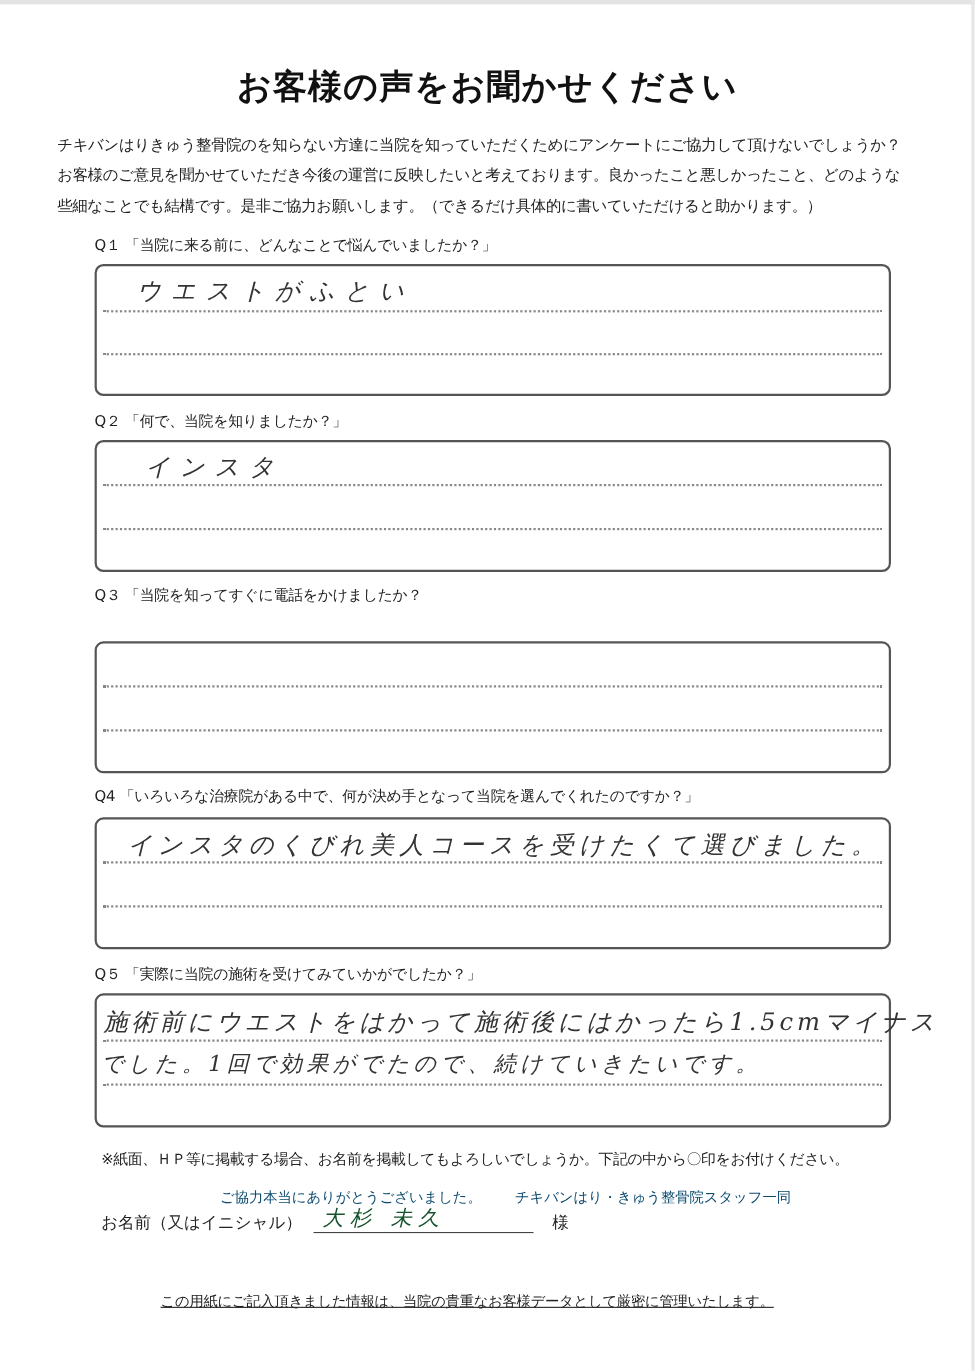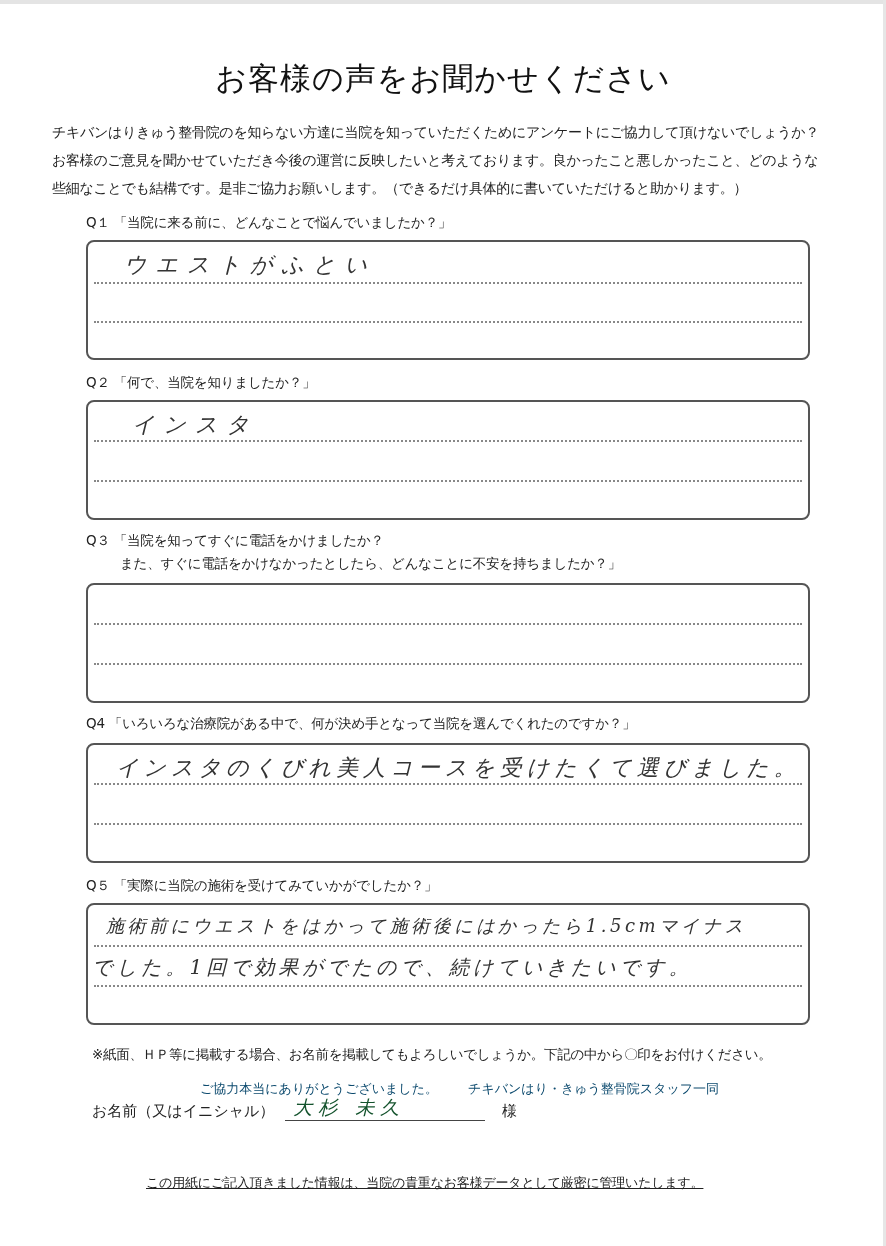--- a/index.html
+++ b/index.html
@@ -4,21 +4,21 @@
   <style>
     html, body { margin: 0; padding: 0; }
     body {
       width: 886px; height: 1246px; background: #ffffff; position: relative; overflow: hidden;
       font-family: "DejaVu Sans", "Liberation Sans", sans-serif; color: #1a1a1a;
     }
     .top-strip { position: absolute; left: 0; top: 0; width: 886px; height: 4px; background: #e4e4e4; }
     .right-strip { position: absolute; right: 0; top: 0; width: 3px; height: 1246px; background: #e6e6e6; }
     .title {
       position: absolute; left: 0; top: 58px; width: 886px; text-align: center;
-      font-family: "DejaVu Serif", "Liberation Serif", serif; font-weight: normal; font-size: 31px; letter-spacing: 1px;
+      font-family: "DejaVu Serif", "Liberation Serif", serif; font-weight: bold; font-size: 31px; letter-spacing: 1px;
       color: #111;
     }
     .intro { position: absolute; left: 52px; top: 118px; width: 800px; font-size: 14px; line-height: 28px; color: #222; letter-spacing: -0.3px; }
     .intro div { white-space: nowrap; }
     .q { position: absolute; left: 86px; font-size: 13.5px; color: #222; letter-spacing: -0.2px; white-space: nowrap; }
     .q .num { margin-right: 4px; }
     .q .sub { display: block; padding-left: 34px; margin-top: 5px; }
     .box {
       position: absolute; left: 86px; width: 724px; border: 2px solid #555; border-radius: 8px; box-sizing: border-box;
     }
@@ -64,21 +64,20 @@
   <span class="num">Q２</span><span>「何で、当院を知りましたか？」</span>
 </div>
 <div class="box" style="top:400px;height:120px;">
   <div class="line" style="top:38px;"></div>
   <div class="line" style="top:78px;"></div>
   <div class="hw" style="left:44px;top:8px;">インスタ</div>
 </div>
 
 <div class="q" style="top:532px;">
   <span class="num">Q３</span><span>「当院を知ってすぐに電話をかけましたか？</span>
-  <span class="sub">また、すぐに電話をかけなかったとしたら、どんなことに不安を持ちましたか？」</span>
 </div>
 <div class="box" style="top:583px;height:120px;">
   <div class="line" style="top:38px;"></div>
   <div class="line" style="top:78px;"></div>
 </div>
 
 <div class="q" style="top:715px;">
   <span class="num">Q4</span><span>「いろいろな治療院がある中で、何が決め手となって当院を選んでくれたのですか？」</span>
 </div>
 <div class="box" style="top:743px;height:120px;">
@@ -86,21 +85,21 @@
   <div class="line" style="top:78px;"></div>
   <div class="hw" style="left:28px;top:8px;letter-spacing:5px;">インスタのくびれ美人コースを受けたくて選びました。</div>
 </div>
 
 <div class="q" style="top:877px;">
   <span class="num">Q５</span><span>「実際に当院の施術を受けてみていかがでしたか？」</span>
 </div>
 <div class="box" style="top:903px;height:122px;">
   <div class="line" style="top:40px;"></div>
   <div class="line" style="top:80px;"></div>
-  <div class="hw" style="left:18px;top:9px;letter-spacing:3.5px;font-size:18px;">施術前にウエストをはかって施術後にはかったら1.5cmマイナス</div>
+  <div class="hw" style="left:6px;top:9px;letter-spacing:3.5px;font-size:22px;">施術前にウエストをはかって施術後にはかったら1.5cmマイナス</div>
   <div class="hw" style="left:4px;top:49px;letter-spacing:4px;font-size:20px;">でした。1回で効果がでたので、続けていきたいです。</div>
 </div>
 
 <div class="consent">
   <div>※紙面、ＨＰ等に掲載する場合、お名前を掲載してもよろしいでしょうか。下記の中から〇印をお付けください。</div>
 </div>
 
 <div class="name-row">
   <span>お名前（又はイニシャル）</span>
   <span class="name-line">

